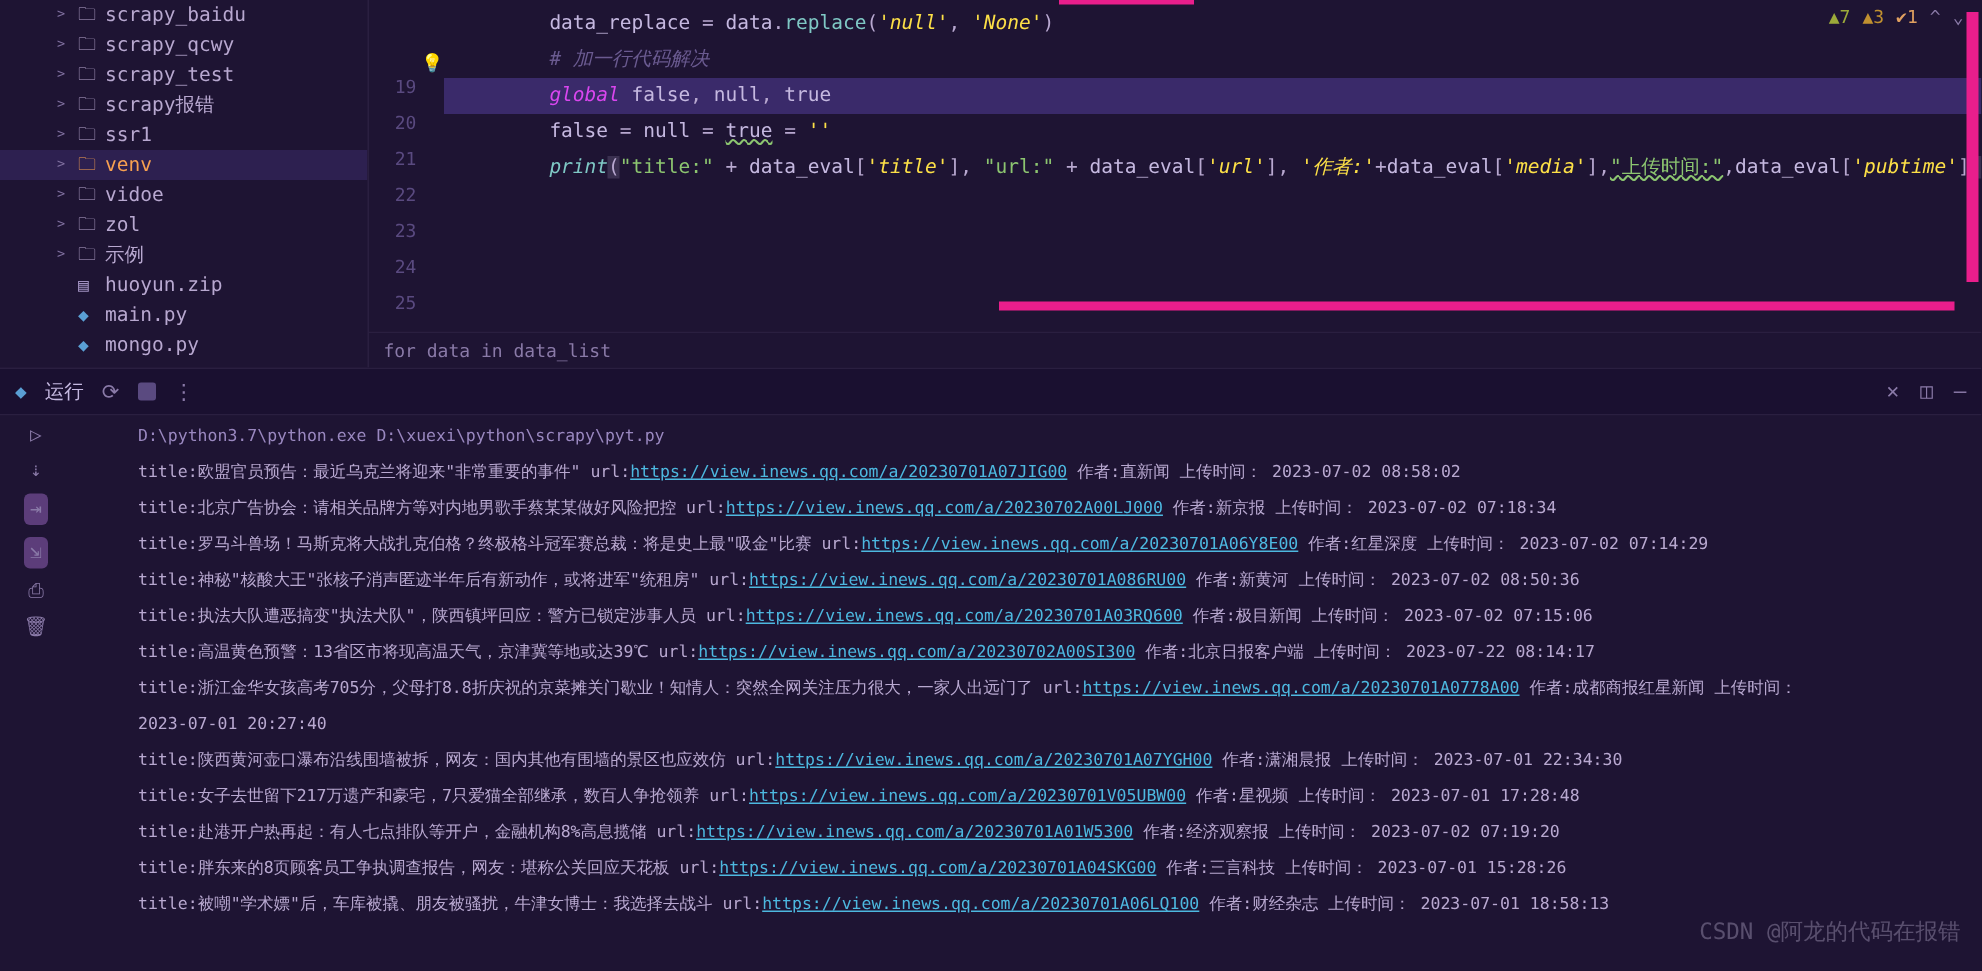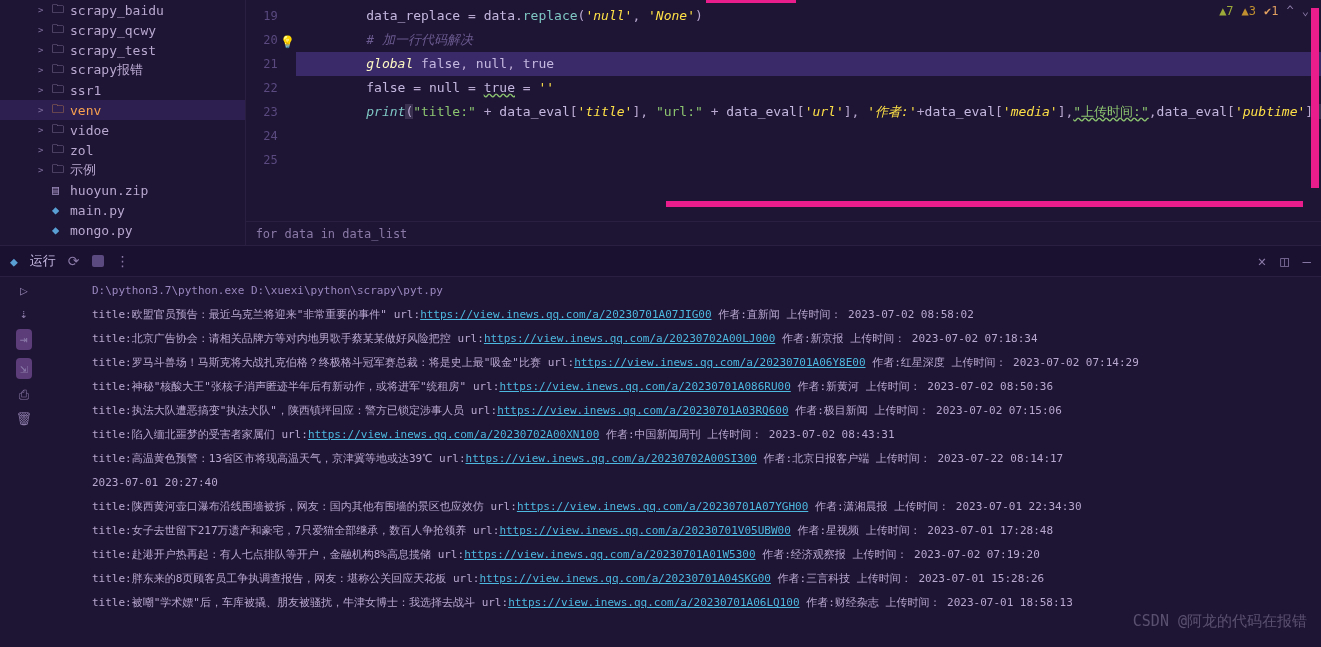--- a/index.html
+++ b/index.html
@@ -10,26 +10,26 @@
 .tree-item { display:flex; align-items:center; height:20px; padding-left:38px; cursor:pointer; }
 .tree-item.sel { background:#2d2050; }
 .tree-item .arrow { width:14px; font-size:9px; color:#8070a0; }
 .tree-item .folder-icon, .tree-item .file-icon { width:18px; font-size:12px; }
 .folder-icon { color:#b8a8d0; }
 .fi-py { color:#5a9fd4; }
 .fi-zip { color:#a090c0; }
 .venv-highlight { color:#f8a050; }
 .editor-wrap { flex:1; display:flex; flex-direction:column; position:relative; }
 .editor { flex:1; display:flex; position:relative; background:#1e1433; }
-.gutter { width:50px; text-align:right; padding-right:18px; color:#5a4a80; font-size:12px; line-height:24px; padding-top:4px; }
+.gutter { width:50px; text-align:right; padding-right:18px; color:#5a4a80; font-size:12px; line-height:24px; padding-top:4px;margin-top:42px; }
 .code-area { flex:1; font-size:13px; line-height:24px; padding-top:4px; position:relative; }
 .code-line { white-space:pre; height:24px; padding-left:8px; }
 .line-highlight { background:#3a2a6a; }
 .bulb { position:absolute; left:-15px; top:30px; color:#f0c830; font-size:12px; }
-.kw { color:#fef9c3; font-style:italic; }
+.kw { color:#d946ef; font-style:italic; }
 .str { color:#fde047;font-style:italic; }
 .fn { color:#7fc8c5; }
 .fn-italic { color:#7fc8c5; font-style:italic; }
 .var { color:#c5b8e0; }
 .op { color:#b8a8d0; }
 .builtin { color:#e89f71; font-style:italic; }
 .comment { color:#6a5a90; font-style:italic; }
 .paren-bold { background:#3a3050; }
 .underline-wavy { text-decoration:underline wavy #8cc570; }
 .key-str { color:#8cc570; }
@@ -184,22 +184,22 @@
       <span class="g-icon">⎙</span>
       <span class="g-icon">🗑</span>
     </div>
     <div class="console" id="console">
         <div class="console-line cmd-path">D:\python3.7\python.exe D:\xuexi\python\scrapy\pyt.py</div>
         <div class="console-line"><span class="c-key">title:</span><span class="c-zh">欧盟官员预告：最近乌克兰将迎来"非常重要的事件"</span> <span class="c-key">url:</span><a class="c-url">https://view.inews.qq.com/a/20230701A07JIG00</a> <span class="c-zh">作者:直新闻 上传时间： 2023-07-02 08:58:02</span></div>
         <div class="console-line"><span class="c-key">title:</span><span class="c-zh">北京广告协会：请相关品牌方等对内地男歌手蔡某某做好风险把控</span> <span class="c-key">url:</span><a class="c-url">https://view.inews.qq.com/a/20230702A00LJ000</a> <span class="c-zh">作者:新京报 上传时间： 2023-07-02 07:18:34</span></div>
         <div class="console-line"><span class="c-key">title:</span><span class="c-zh">罗马斗兽场！马斯克将大战扎克伯格？终极格斗冠军赛总裁：将是史上最"吸金"比赛</span> <span class="c-key">url:</span><a class="c-url">https://view.inews.qq.com/a/20230701A06Y8E00</a> <span class="c-zh">作者:红星深度 上传时间： 2023-07-02 07:14:29</span></div>
         <div class="console-line"><span class="c-key">title:</span><span class="c-zh">神秘"核酸大王"张核子消声匿迹半年后有新动作，或将进军"统租房"</span> <span class="c-key">url:</span><a class="c-url">https://view.inews.qq.com/a/20230701A086RU00</a> <span class="c-zh">作者:新黄河 上传时间： 2023-07-02 08:50:36</span></div>
         <div class="console-line"><span class="c-key">title:</span><span class="c-zh">执法大队遭恶搞变"执法犬队"，陕西镇坪回应：警方已锁定涉事人员</span> <span class="c-key">url:</span><a class="c-url">https://view.inews.qq.com/a/20230701A03RQ600</a> <span class="c-zh">作者:极目新闻 上传时间： 2023-07-02 07:15:06</span></div>
-        <div class="console-line"><span class="c-key">title:</span><span class="c-zh">陷入缅北噩梦的受害者家属们</span> <span class="c-key">url:</span><a class="c-url">https://view.inews.qq.com/a/20230702A00XN100</a> <span class="c-zh">作者:中国新闻周刊 上传时间： 2023-07-02 08:43:31</span></div>
         <div class="console-line"><span class="c-key">title:</span><span class="c-zh">高温黄色预警：13省区市将现高温天气，京津冀等地或达39℃</span> <span class="c-key">url:</span><a class="c-url">https://view.inews.qq.com/a/20230702A00SI300</a> <span class="c-zh">作者:北京日报客户端 上传时间： 2023-07-22 08:14:17</span></div>
+        <div class="console-line"><span class="c-key">title:</span><span class="c-zh">浙江金华女孩高考705分，父母打8.8折庆祝的京菜摊关门歇业！知情人：突然全网关注压力很大，一家人出远门了</span> <span class="c-key">url:</span><a class="c-url">https://view.inews.qq.com/a/20230701A0778A00</a> <span class="c-zh">作者:成都商报红星新闻 上传时间：</span></div>
         <div class="console-line"><span class="c-zh"> 2023-07-01 20:27:40</span></div>
         <div class="console-line"><span class="c-key">title:</span><span class="c-zh">陕西黄河壶口瀑布沿线围墙被拆，网友：国内其他有围墙的景区也应效仿</span> <span class="c-key">url:</span><a class="c-url">https://view.inews.qq.com/a/20230701A07YGH00</a> <span class="c-zh">作者:潇湘晨报 上传时间： 2023-07-01 22:34:30</span></div>
         <div class="console-line"><span class="c-key">title:</span><span class="c-zh">女子去世留下217万遗产和豪宅，7只爱猫全部继承，数百人争抢领养</span> <span class="c-key">url:</span><a class="c-url">https://view.inews.qq.com/a/20230701V05UBW00</a> <span class="c-zh">作者:星视频 上传时间： 2023-07-01 17:28:48</span></div>
         <div class="console-line"><span class="c-key">title:</span><span class="c-zh">赴港开户热再起：有人七点排队等开户，金融机构8%高息揽储</span> <span class="c-key">url:</span><a class="c-url">https://view.inews.qq.com/a/20230701A01W5300</a> <span class="c-zh">作者:经济观察报 上传时间： 2023-07-02 07:19:20</span></div>
         <div class="console-line"><span class="c-key">title:</span><span class="c-zh">胖东来的8页顾客员工争执调查报告，网友：堪称公关回应天花板</span> <span class="c-key">url:</span><a class="c-url">https://view.inews.qq.com/a/20230701A04SKG00</a> <span class="c-zh">作者:三言科技 上传时间： 2023-07-01 15:28:26</span></div>
         <div class="console-line"><span class="c-key">title:</span><span class="c-zh">被嘲"学术嫖"后，车库被撬、朋友被骚扰，牛津女博士：我选择去战斗</span> <span class="c-key">url:</span><a class="c-url">https://view.inews.qq.com/a/20230701A06LQ100</a> <span class="c-zh">作者:财经杂志 上传时间： 2023-07-01 18:58:13</span></div>
       </div>
   </div>
 </div>
 <div class="watermark">CSDN @阿龙的代码在报错</div>

